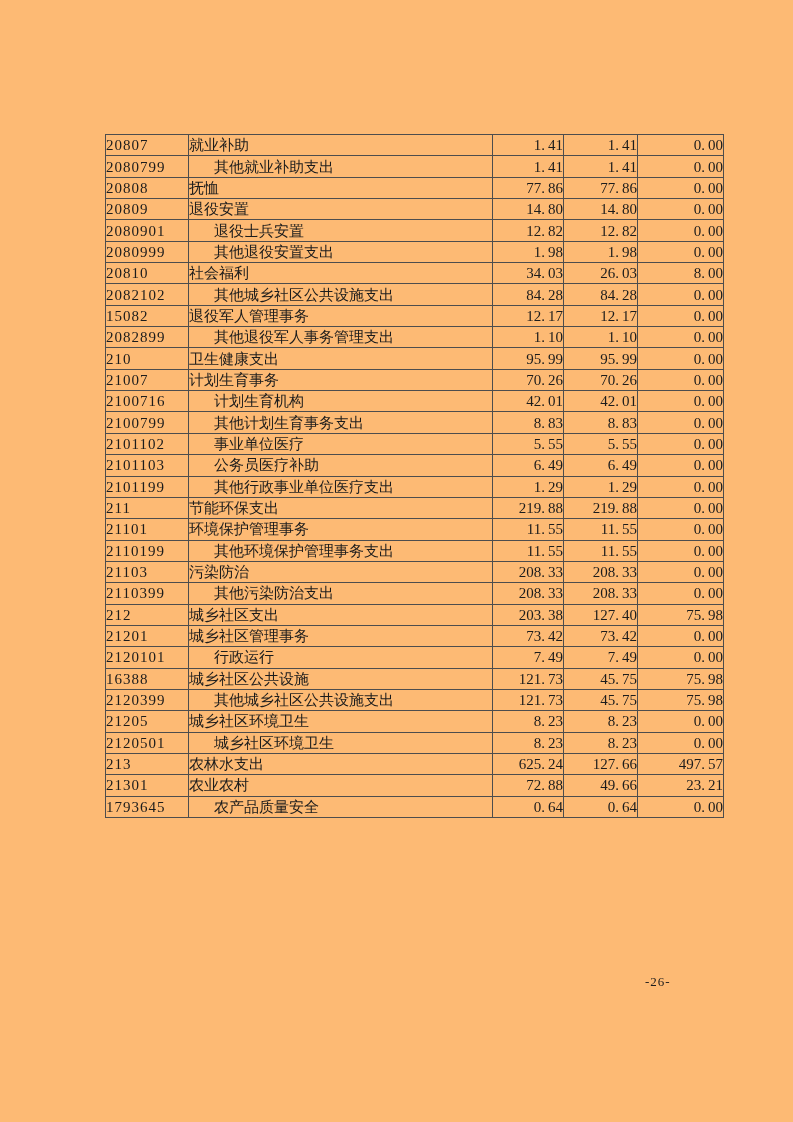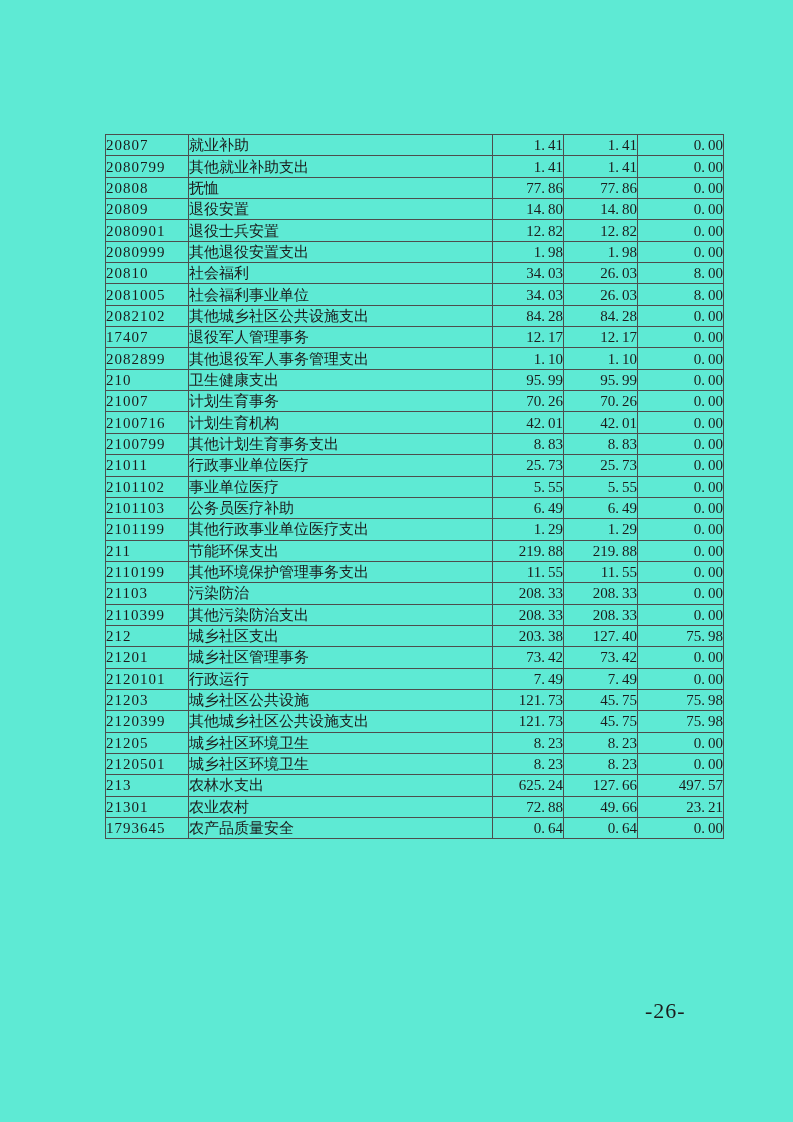--- a/index.html
+++ b/index.html
@@ -10,21 +10,21 @@
   body {
     width: 793px;
     height: 1122px;
     position: relative;
     font-family: "Liberation Serif", serif;
     color: #1c1c1c;
   }
   .sheet {
     position: absolute;
     inset: 0;
-    background: #5eead4;
+    background: #fdba74;
     overflow: hidden;
   }
   table.budget-table {
     position: absolute;
     left: 105px;
     top: 134px;
     width: 618px;
     border-collapse: collapse;
     table-layout: fixed;
   }
@@ -39,30 +39,31 @@
     overflow: hidden;
   }
   td.code {
     padding-left: 8px;
     letter-spacing: 1px;
   }
   td.name {
     padding-left: 8px;
   }
   td.name.indent {
+    padding-left: 25px;
   }
   td.num {
     text-align: right;
     padding-right: 7px;
   }
   .page-number {
     position: absolute;
     left: 645px;
-    top: 998px;
-    font-size: 22px;
+    top: 974px;
+    font-size: 13px;
     letter-spacing: 1px;
     color: #1c1c1c;
   }
 </style>
 </head>
 <body>
 
 <div class="sheet">
 
   <table class="budget-table">
@@ -117,35 +118,28 @@
           <td class="num">0. 00</td>
         </tr>
         <tr>
           <td class="code">20810</td>
           <td class="name">社会福利</td>
           <td class="num">34. 03</td>
           <td class="num">26. 03</td>
           <td class="num">8. 00</td>
         </tr>
         <tr>
-          <td class="code">2081005</td>
-          <td class="name indent">社会福利事业单位</td>
-          <td class="num">34. 03</td>
-          <td class="num">26. 03</td>
-          <td class="num">8. 00</td>
-        </tr>
-        <tr>
           <td class="code">2082102</td>
           <td class="name indent">其他城乡社区公共设施支出</td>
           <td class="num">84. 28</td>
           <td class="num">84. 28</td>
           <td class="num">0. 00</td>
         </tr>
         <tr>
-          <td class="code">17407</td>
+          <td class="code">15082</td>
           <td class="name">退役军人管理事务</td>
           <td class="num">12. 17</td>
           <td class="num">12. 17</td>
           <td class="num">0. 00</td>
         </tr>
         <tr>
           <td class="code">2082899</td>
           <td class="name indent">其他退役军人事务管理支出</td>
           <td class="num">1. 10</td>
           <td class="num">1. 10</td>
@@ -173,27 +167,20 @@
           <td class="num">0. 00</td>
         </tr>
         <tr>
           <td class="code">2100799</td>
           <td class="name indent">其他计划生育事务支出</td>
           <td class="num">8. 83</td>
           <td class="num">8. 83</td>
           <td class="num">0. 00</td>
         </tr>
         <tr>
-          <td class="code">21011</td>
-          <td class="name">行政事业单位医疗</td>
-          <td class="num">25. 73</td>
-          <td class="num">25. 73</td>
-          <td class="num">0. 00</td>
-        </tr>
-        <tr>
           <td class="code">2101102</td>
           <td class="name indent">事业单位医疗</td>
           <td class="num">5. 55</td>
           <td class="num">5. 55</td>
           <td class="num">0. 00</td>
         </tr>
         <tr>
           <td class="code">2101103</td>
           <td class="name indent">公务员医疗补助</td>
           <td class="num">6. 49</td>
@@ -205,20 +192,27 @@
           <td class="name indent">其他行政事业单位医疗支出</td>
           <td class="num">1. 29</td>
           <td class="num">1. 29</td>
           <td class="num">0. 00</td>
         </tr>
         <tr>
           <td class="code">211</td>
           <td class="name">节能环保支出</td>
           <td class="num">219. 88</td>
           <td class="num">219. 88</td>
+          <td class="num">0. 00</td>
+        </tr>
+        <tr>
+          <td class="code">21101</td>
+          <td class="name">环境保护管理事务</td>
+          <td class="num">11. 55</td>
+          <td class="num">11. 55</td>
           <td class="num">0. 00</td>
         </tr>
         <tr>
           <td class="code">2110199</td>
           <td class="name indent">其他环境保护管理事务支出</td>
           <td class="num">11. 55</td>
           <td class="num">11. 55</td>
           <td class="num">0. 00</td>
         </tr>
         <tr>
@@ -250,21 +244,21 @@
           <td class="num">0. 00</td>
         </tr>
         <tr>
           <td class="code">2120101</td>
           <td class="name indent">行政运行</td>
           <td class="num">7. 49</td>
           <td class="num">7. 49</td>
           <td class="num">0. 00</td>
         </tr>
         <tr>
-          <td class="code">21203</td>
+          <td class="code">16388</td>
           <td class="name">城乡社区公共设施</td>
           <td class="num">121. 73</td>
           <td class="num">45. 75</td>
           <td class="num">75. 98</td>
         </tr>
         <tr>
           <td class="code">2120399</td>
           <td class="name indent">其他城乡社区公共设施支出</td>
           <td class="num">121. 73</td>
           <td class="num">45. 75</td>

